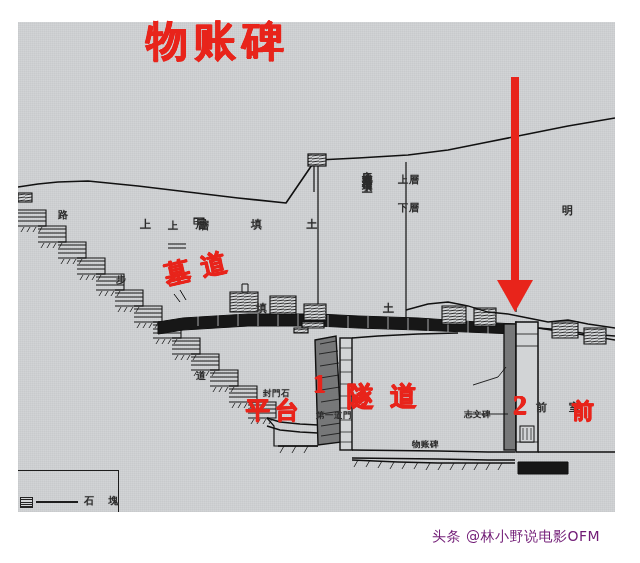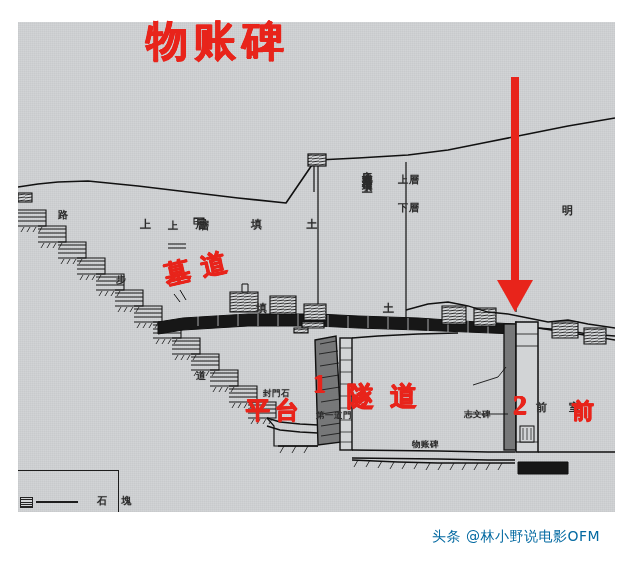--- a/index.html
+++ b/index.html
@@ -65,35 +65,35 @@
   #arrow-head{
     position:absolute;left:497px;top:280px;width:0;height:0;
     border-left:18px solid transparent;border-right:18px solid transparent;
     border-top:32px solid #e8241b;
   }
 
   
   #watermark{
     position:absolute;left:432px;top:528px;
     font-family:"DejaVu Sans","Liberation Sans",sans-serif;
-    font-size:14px;color:#0369a1;letter-spacing:.5px;white-space:pre;
+    font-size:14px;color:#701a75;letter-spacing:.5px;white-space:pre;
   }
 
   
   #legend-box{
     position:absolute;left:0px;top:448px;width:100px;height:42px;
     border:1.6px solid #1d1d1d;border-left:none;border-bottom:none;
   }
   #legend-swatch{
     position:absolute;left:2px;top:475px;width:11px;height:9px;
     background:repeating-linear-gradient(0deg,#222 0 1px,#d2d4d6 1px 2.2px);
     border:1px solid #222;
   }
   #legend-line{position:absolute;left:18px;top:479px;width:42px;height:1.6px;background:#1d1d1d;}
-  #legend-text{left:66px;top:473px;font-size:10px;letter-spacing:6px;margin-left:13px;}
+  #legend-text{left:66px;top:473px;font-size:10px;letter-spacing:6px;}
 </style>
 </head>
 <body>
 
 <div id="page">
 
   <div id="scan">
 
     <svg class="svgroot" viewBox="0 0 597 490">
       <defs>

